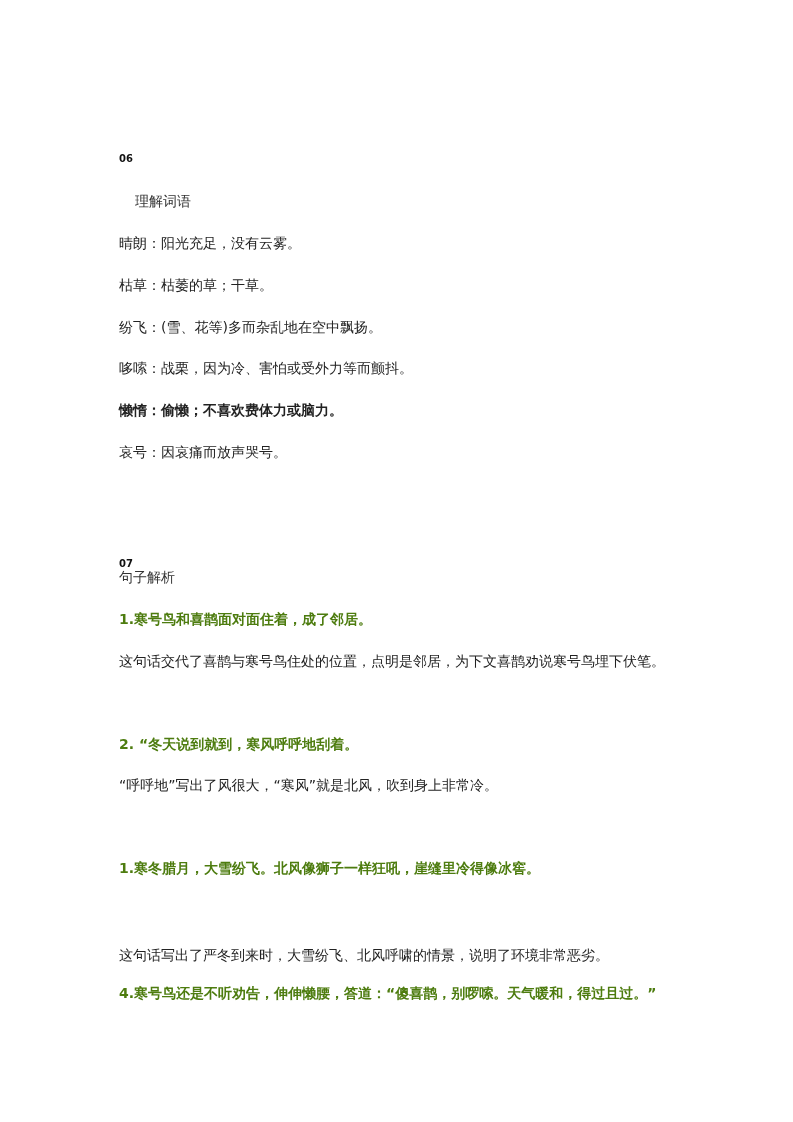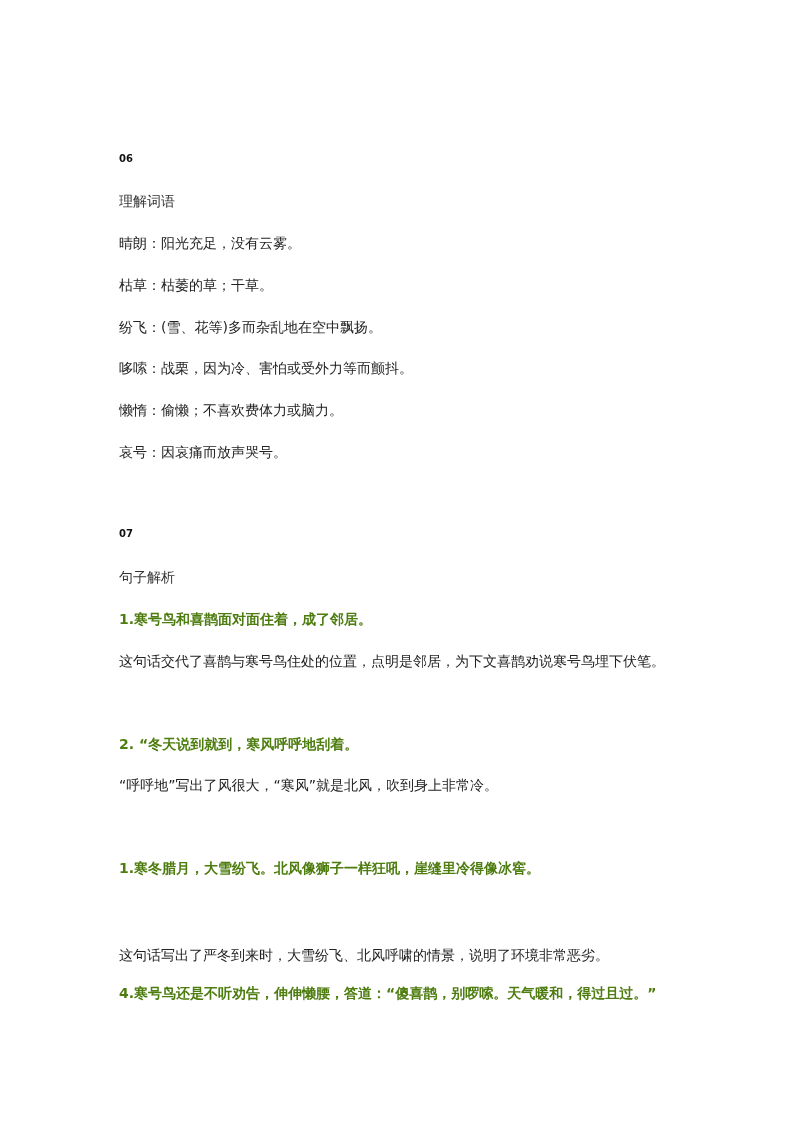--- a/index.html
+++ b/index.html
@@ -35,29 +35,29 @@
     .sub {
       color: #333333;
     }
   </style>
 </head>
 <body>
 
 <div>
 
   <div class="line num" style="top:150px;">06</div>
-  <div class="line sub" style="top:192px;">理解词语</div>
+  <div class="line sub" style="top:192px;margin-left:16px;">理解词语</div>
   <div class="line" style="top:234px;">晴朗：阳光充足，没有云雾。</div>
   <div class="line" style="top:276px;">枯草：枯萎的草；干草。</div>
   <div class="line" style="top:318px;">纷飞：(雪、花等)多而杂乱地在空中飘扬。</div>
   <div class="line" style="top:359px;">哆嗦：战栗，因为冷、害怕或受外力等而颤抖。</div>
-  <div class="line" style="top:401px;">懒惰：偷懒；不喜欢费体力或脑力。</div>
+  <div class="line" style="top:401px;font-weight:bold;">懒惰：偷懒；不喜欢费体力或脑力。</div>
   <div class="line" style="top:443px;">哀号：因哀痛而放声哭号。</div>
 
-  <div class="line num" style="top:525px;">07</div>
+  <div class="line num" style="top:555px;">07</div>
   <div class="line sub" style="top:568px;">句子解析</div>
 
   <div class="line bold" style="top:610px;">1.寒号鸟和喜鹊面对面住着，成了邻居。</div>
   <div class="line" style="top:652px;">这句话交代了喜鹊与寒号鸟住处的位置，点明是邻居，为下文喜鹊劝说寒号鸟埋下伏笔。</div>
 
   <div class="line bold" style="top:735px;">2. “冬天说到就到，寒风呼呼地刮着。</div>
   <div class="line" style="top:776px;">“呼呼地”写出了风很大，“寒风”就是北风，吹到身上非常冷。</div>
 
   <div class="line bold" style="top:859px;">1.寒冬腊月，大雪纷飞。北风像狮子一样狂吼，崖缝里冷得像冰窖。</div>
   <div class="line" style="top:946px;">这句话写出了严冬到来时，大雪纷飞、北风呼啸的情景，说明了环境非常恶劣。</div>

